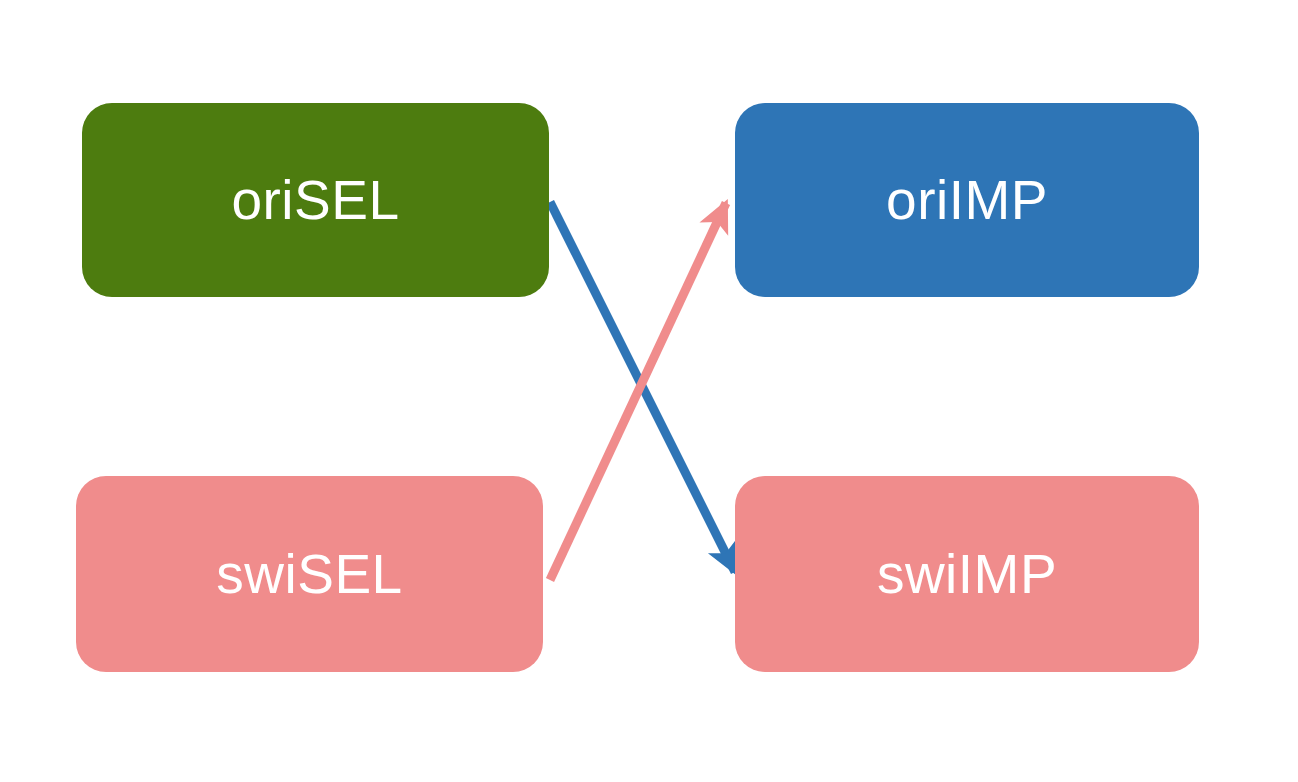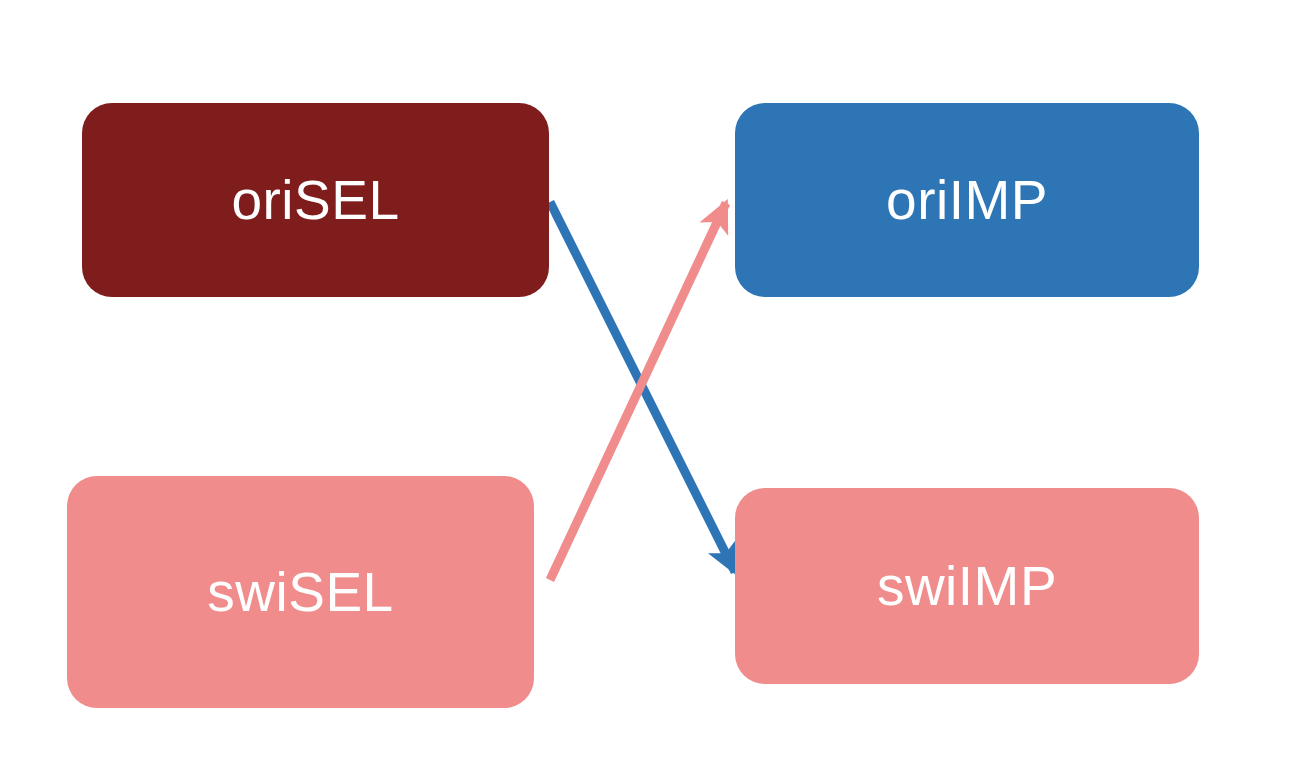--- a/index.html
+++ b/index.html
@@ -42,31 +42,30 @@
     width: 467px;
     height: 194px;
   }
   #node-oriimp {
     left: 735px;
     top: 103px;
     width: 464px;
     height: 194px;
   }
   #node-swisel {
-    left: 67px;
+    left: 76px;
     top: 476px;
     width: 467px;
-    height: 232px;
+    height: 196px;
   }
   #node-swiimp {
     left: 735px;
     top: 476px;
     width: 464px;
     height: 196px;
-    margin-top: 12px;
   }
   #edges {
     position: absolute;
     left: 0;
     top: 0;
     width: 1298px;
     height: 782px;
     pointer-events: none;
   }
   #watermark {
@@ -93,21 +92,21 @@
       <marker id="arrow-pink" viewBox="0 0 10 10" refX="8.4" refY="5" markerWidth="4.0" markerHeight="4.0" orient="auto-start-reverse" markerUnits="strokeWidth">
         <path d="M 0.4 0.6 L 9.6 5 L 0.4 9.4 L 2.6 5 Z" fill="#F08C8C"></path>
       </marker>
     </defs>
 
     <line id="edge-blue" x1="550" y1="202" x2="735" y2="572" stroke="#2E75B6" stroke-width="9" stroke-linecap="butt" marker-end="url(#arrow-blue)"></line>
 
     <line id="edge-pink" x1="550" y1="580" x2="726" y2="203" stroke="#F08C8C" stroke-width="9" stroke-linecap="butt" marker-end="url(#arrow-pink)"></line>
   </svg>
 
-  <div class="node" id="node-orisel" style="background: #7f1d1d;">
+  <div class="node" id="node-orisel" style="background: #4d7c0f;">
     <span class="node-label" style="color: rgb(255, 255, 255);">oriSEL</span>
   </div>
 
   <div class="node" id="node-oriimp" style="background: rgb(46, 117, 182);">
     <span class="node-label" style="color: rgb(255, 255, 255);">oriIMP</span>
   </div>
 
   <div class="node" id="node-swisel" style="background: rgb(240, 140, 140);">
     <span class="node-label" style="color: rgb(255, 255, 255);">swiSEL</span>
   </div>

